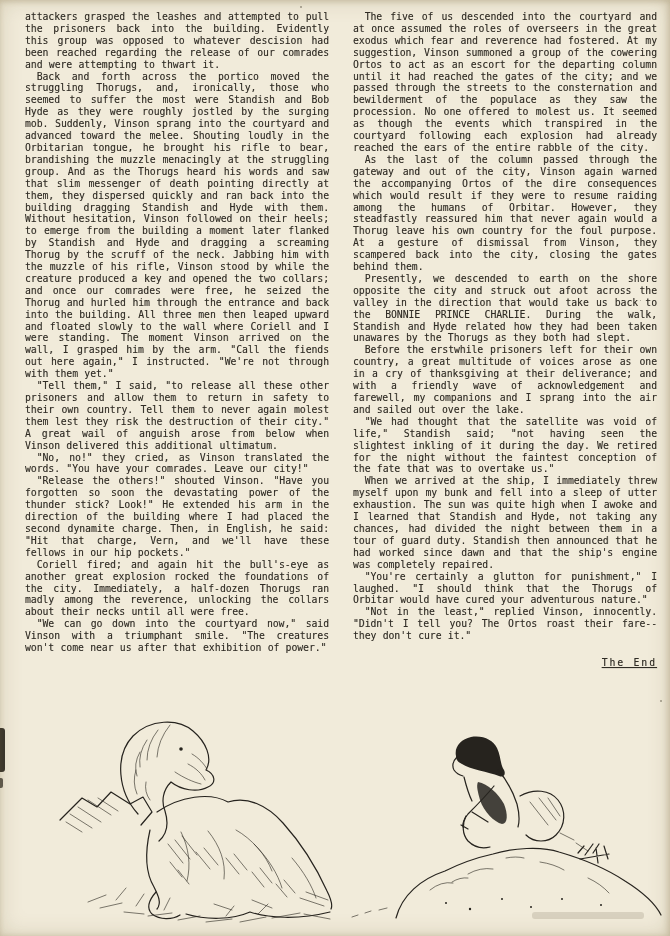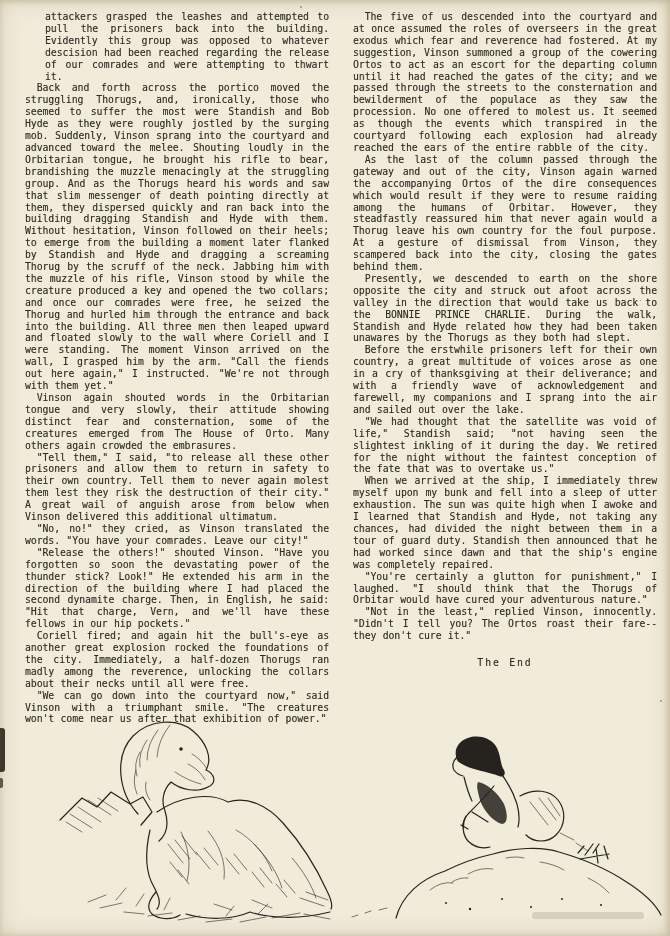--- a/index.html
+++ b/index.html
@@ -16,22 +16,22 @@
   .columns {
     position:absolute; top:11px; left:25px; width:632px;
     display:flex; gap:24px;
   }
   .col {
     width:304px; font-size:9.7px; line-height:11.9px;
     text-align:justify; word-spacing:0.5px;
     text-shadow:0.3px 0.3px 0 rgba(47,43,36,.35);
   }
   .para { margin:0; text-indent:2ch; }
-  .para.flush { text-indent:0;margin-left:20px; }
-  .ending { margin-top:15px; text-align:center; text-indent:0; letter-spacing:2px; }
+  .para.flush { text-indent:0; }
+  .ending { margin-top:15px; text-align:right; text-indent:0; letter-spacing:2px;text-decoration:underline; }
   .illustration {
     position:absolute; left:0; top:712px; width:670px; height:224px;
   }
   svg { display:block; }
   .sketch { stroke:#26231e; fill:none; stroke-width:1.2; stroke-linecap:round; stroke-linejoin:round; }
   .sketch-thin { stroke:#332f28; fill:none; stroke-width:0.8; stroke-linecap:round; opacity:.8; }
   .ink-fill { fill:#26231e; stroke:none; }
   .artifact-left-edge {
     position:absolute; left:0; top:728px; width:5px; height:44px;
     background:#1d1a15; border-radius:0 3px 3px 0; opacity:.88;
@@ -52,21 +52,20 @@
 </style>
 </head>
 <body>
 
 <div class="page">
 
   <div class="columns">
     <div class="col">
       <p class="para flush">attackers grasped the leashes and attempted to pull the prisoners back into the building. Evidently this group was opposed to whatever descision had been reached regarding the release of our comrades and were attempting to thwart it.</p>
       <p class="para">Back and forth across the portico moved the struggling Thorugs, and, ironically, those who seemed to suffer the most were Standish and Bob Hyde as they were roughly jostled by the surging mob. Suddenly, Vinson sprang into the courtyard and advanced toward the melee. Shouting loudly in the Orbitarian tongue, he brought his rifle to bear, brandishing the muzzle menacingly at the struggling group. And as the Thorugs heard his words and saw that slim messenger of death pointing directly at them, they dispersed quickly and ran back into the building dragging Standish and Hyde with them. Without hesitation, Vinson followed on their heels; to emerge from the building a moment later flanked by Standish and Hyde and dragging a screaming Thorug by the scruff of the neck. Jabbing him with the muzzle of his rifle, Vinson stood by while the creature produced a key and opened the two collars; and once our comrades were free, he seized the Thorug and hurled him through the entrance and back into the building. All three men then leaped upward and floated slowly to the wall where Coriell and I were standing. The moment Vinson arrived on the wall, I grasped him by the arm. "Call the fiends out here again," I instructed. "We're not through with them yet."</p>
-      <p class="para">Vinson again shouted words in the Orbitarian tongue and very slowly, their attitude showing distinct fear and consternation, some of the creatures emerged from The House of Orto. Many others again crowded the embrasures.</p>
       <p class="para">"Tell them," I said, "to release all these other prisoners and allow them to return in safety to their own country. Tell them to never again molest them lest they risk the destruction of their city." A great wail of anguish arose from below when Vinson delivered this additional ultimatum.</p>
       <p class="para">"No, no!" they cried, as Vinson translated the words. "You have your comrades. Leave our city!"</p>
       <p class="para">"Release the others!" shouted Vinson. "Have you forgotten so soon the devastating power of the thunder stick? Look!" He extended his arm in the direction of the building where I had placed the second dynamite charge. Then, in English, he said: "Hit that charge, Vern, and we'll have these fellows in our hip pockets."</p>
       <p class="para">Coriell fired; and again hit the bull's-eye as another great explosion rocked the foundations of the city. Immediately, a half-dozen Thorugs ran madly among the reverence, unlocking the collars about their necks until all were free.</p>
       <p class="para">"We can go down into the courtyard now," said Vinson with a triumphant smile. "The creatures won't come near us after that exhibition of power."</p>
     </div>
     <div class="col">
       <p class="para">The five of us descended into the courtyard and at once assumed the roles of overseers in the great exodus which fear and reverence had fostered. At my suggestion, Vinson summoned a group of the cowering Ortos to act as an escort for the departing column until it had reached the gates of the city; and we passed through the streets to the consternation and bewilderment of the populace as they saw the procession. No one offered to molest us. It seemed as though the events which transpired in the courtyard following each explosion had already reached the ears of the entire rabble of the city.</p>
       <p class="para">As the last of the column passed through the gateway and out of the city, Vinson again warned the accompanying Ortos of the dire consequences which would result if they were to resume raiding among the humans of Orbitar. However, they steadfastly reassured him that never again would a Thorug leave his own country for the foul purpose. At a gesture of dismissal from Vinson, they scampered back into the city, closing the gates behind them.</p>
       <p class="para">Presently, we descended to earth on the shore opposite the city and struck out afoot across the valley in the direction that would take us back to the BONNIE PRINCE CHARLIE. During the walk, Standish and Hyde related how they had been taken unawares by the Thorugs as they both had slept.</p>

